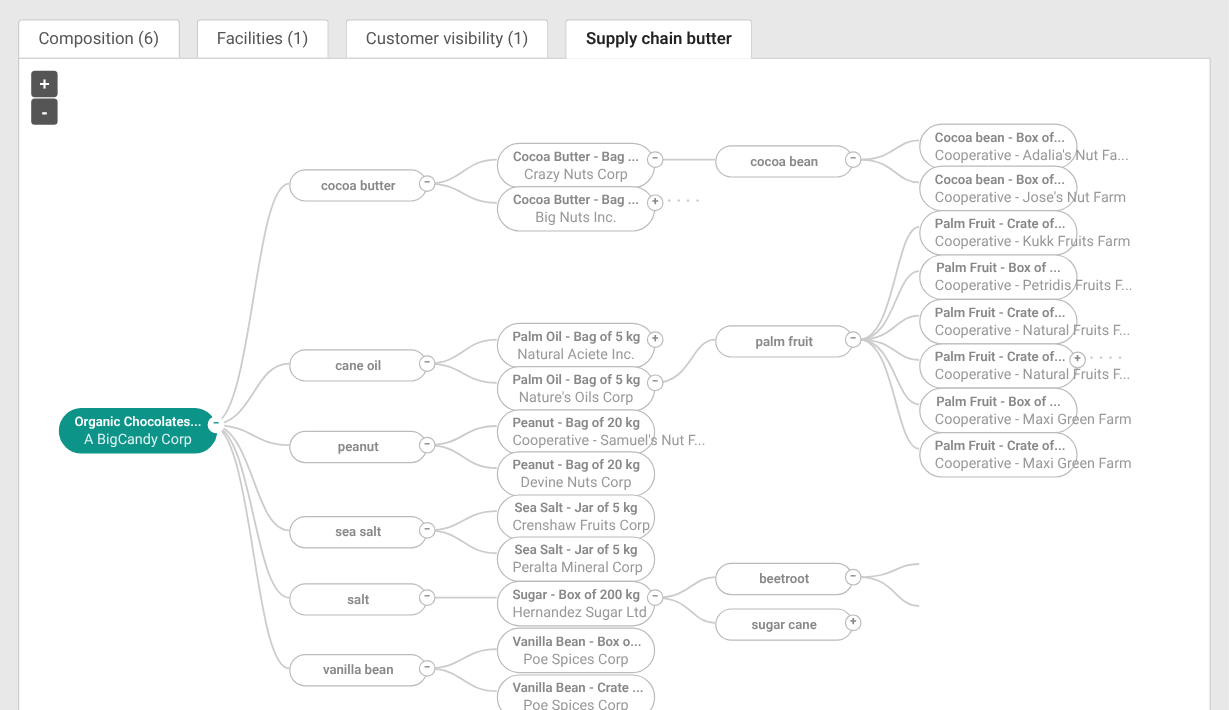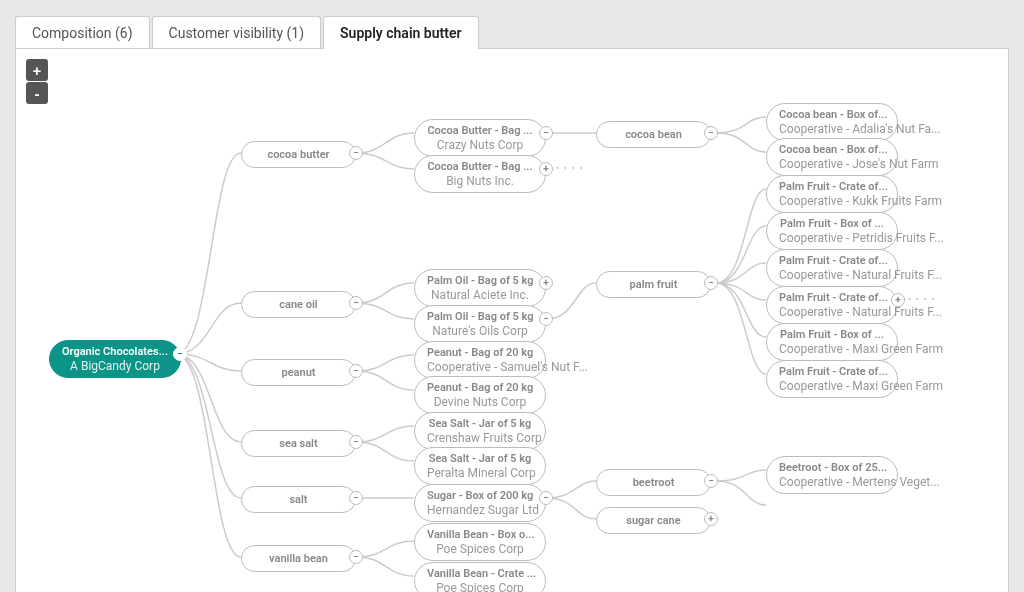--- a/index.html
+++ b/index.html
@@ -1,17 +1,17 @@
 <!DOCTYPE html>
 <html><head>
 <meta charset="utf-8">
 <style>
 *{margin:0;padding:0;box-sizing:border-box}
 body{font-family:-apple-system,BlinkMacSystemFont,"Segoe UI",Roboto,Arial,sans-serif;background:#e8e8e8;width:1024px;height:592px;overflow:hidden;padding:15px}
-.tabs{display:flex;gap:2px}
+.tabs{display:flex;gap:14px}
 .tab{background:#fff;border:1px solid #ccc;border-bottom:none;padding:8px 16px;font-size:14px;color:#555;cursor:pointer;border-radius:3px 3px 0 0;position:relative;top:1px}
 .tab.active{font-weight:600;color:#222;z-index:2}
 .panel{background:#fff;border:1px solid #ccc;height:545px;position:relative;overflow:hidden}
 .zoom{position:absolute;top:10px;left:10px;display:flex;flex-direction:column;z-index:10}
 .zoom button{width:22px;height:22px;background:#555;color:#fff;border:none;font-size:15px;font-weight:bold;cursor:pointer;margin-bottom:1px;border-radius:3px;display:flex;align-items:center;justify-content:center}
 .canvas{position:absolute;inset:0}
 .node{position:absolute;border:1.5px solid #bbb;border-radius:20px;background:#fff;padding:4px 12px;font-size:11px;color:#888;text-align:center;white-space:nowrap}
 .node .t{font-weight:600;font-size:11px}
 .node .s{font-size:12px;color:#999;margin-top:1px}
 .node.root{background:#0d9488;border-color:#0d9488;color:#fff}
@@ -22,20 +22,21 @@
 .toggle.root-t{background:#fff;border-color:#fff;color:#0d9488}
 svg.lines{position:absolute;inset:0;width:100%;height:100%;pointer-events:none}
 svg.lines path{fill:none;stroke:#ccc;stroke-width:1.5}
 .dots{position:absolute;color:#ccc;font-size:10px;letter-spacing:1px}
 </style>
 </head>
 <body>
 
 <div class="tabs">
   <div class="tab">Composition (6)</div>
+  <div class="tab">Facilities (1)</div>
   <div class="tab">Customer visibility (1)</div>
   <div class="tab active">Supply chain butter</div>
 </div>
 
 <div class="panel">
   <div class="zoom">
     <button>+</button>
     <button>-</button>
   </div>
 
@@ -228,18 +229,14 @@
     <div class="dots" style="left:892px;top:245px">• • • •</div>
     <div class="node" style="left:750px;top:274px;width:132px">
         <div class="t">Palm Fruit - Box of ...</div>
         <div class="s">Cooperative - Maxi Green Farm</div>
       </div>
     <div class="node" style="left:750px;top:311px;width:132px">
         <div class="t">Palm Fruit - Crate of...</div>
         <div class="s">Cooperative - Maxi Green Farm</div>
       </div>
 
-    <div class="node" style="left:750px;top:407px;width:132px">
-        <div class="t">Beetroot - Box of 25...</div>
-        <div class="s">Cooperative - Mertens Veget...</div>
-      </div>
   </div>
 </div>
 
 </body></html>

